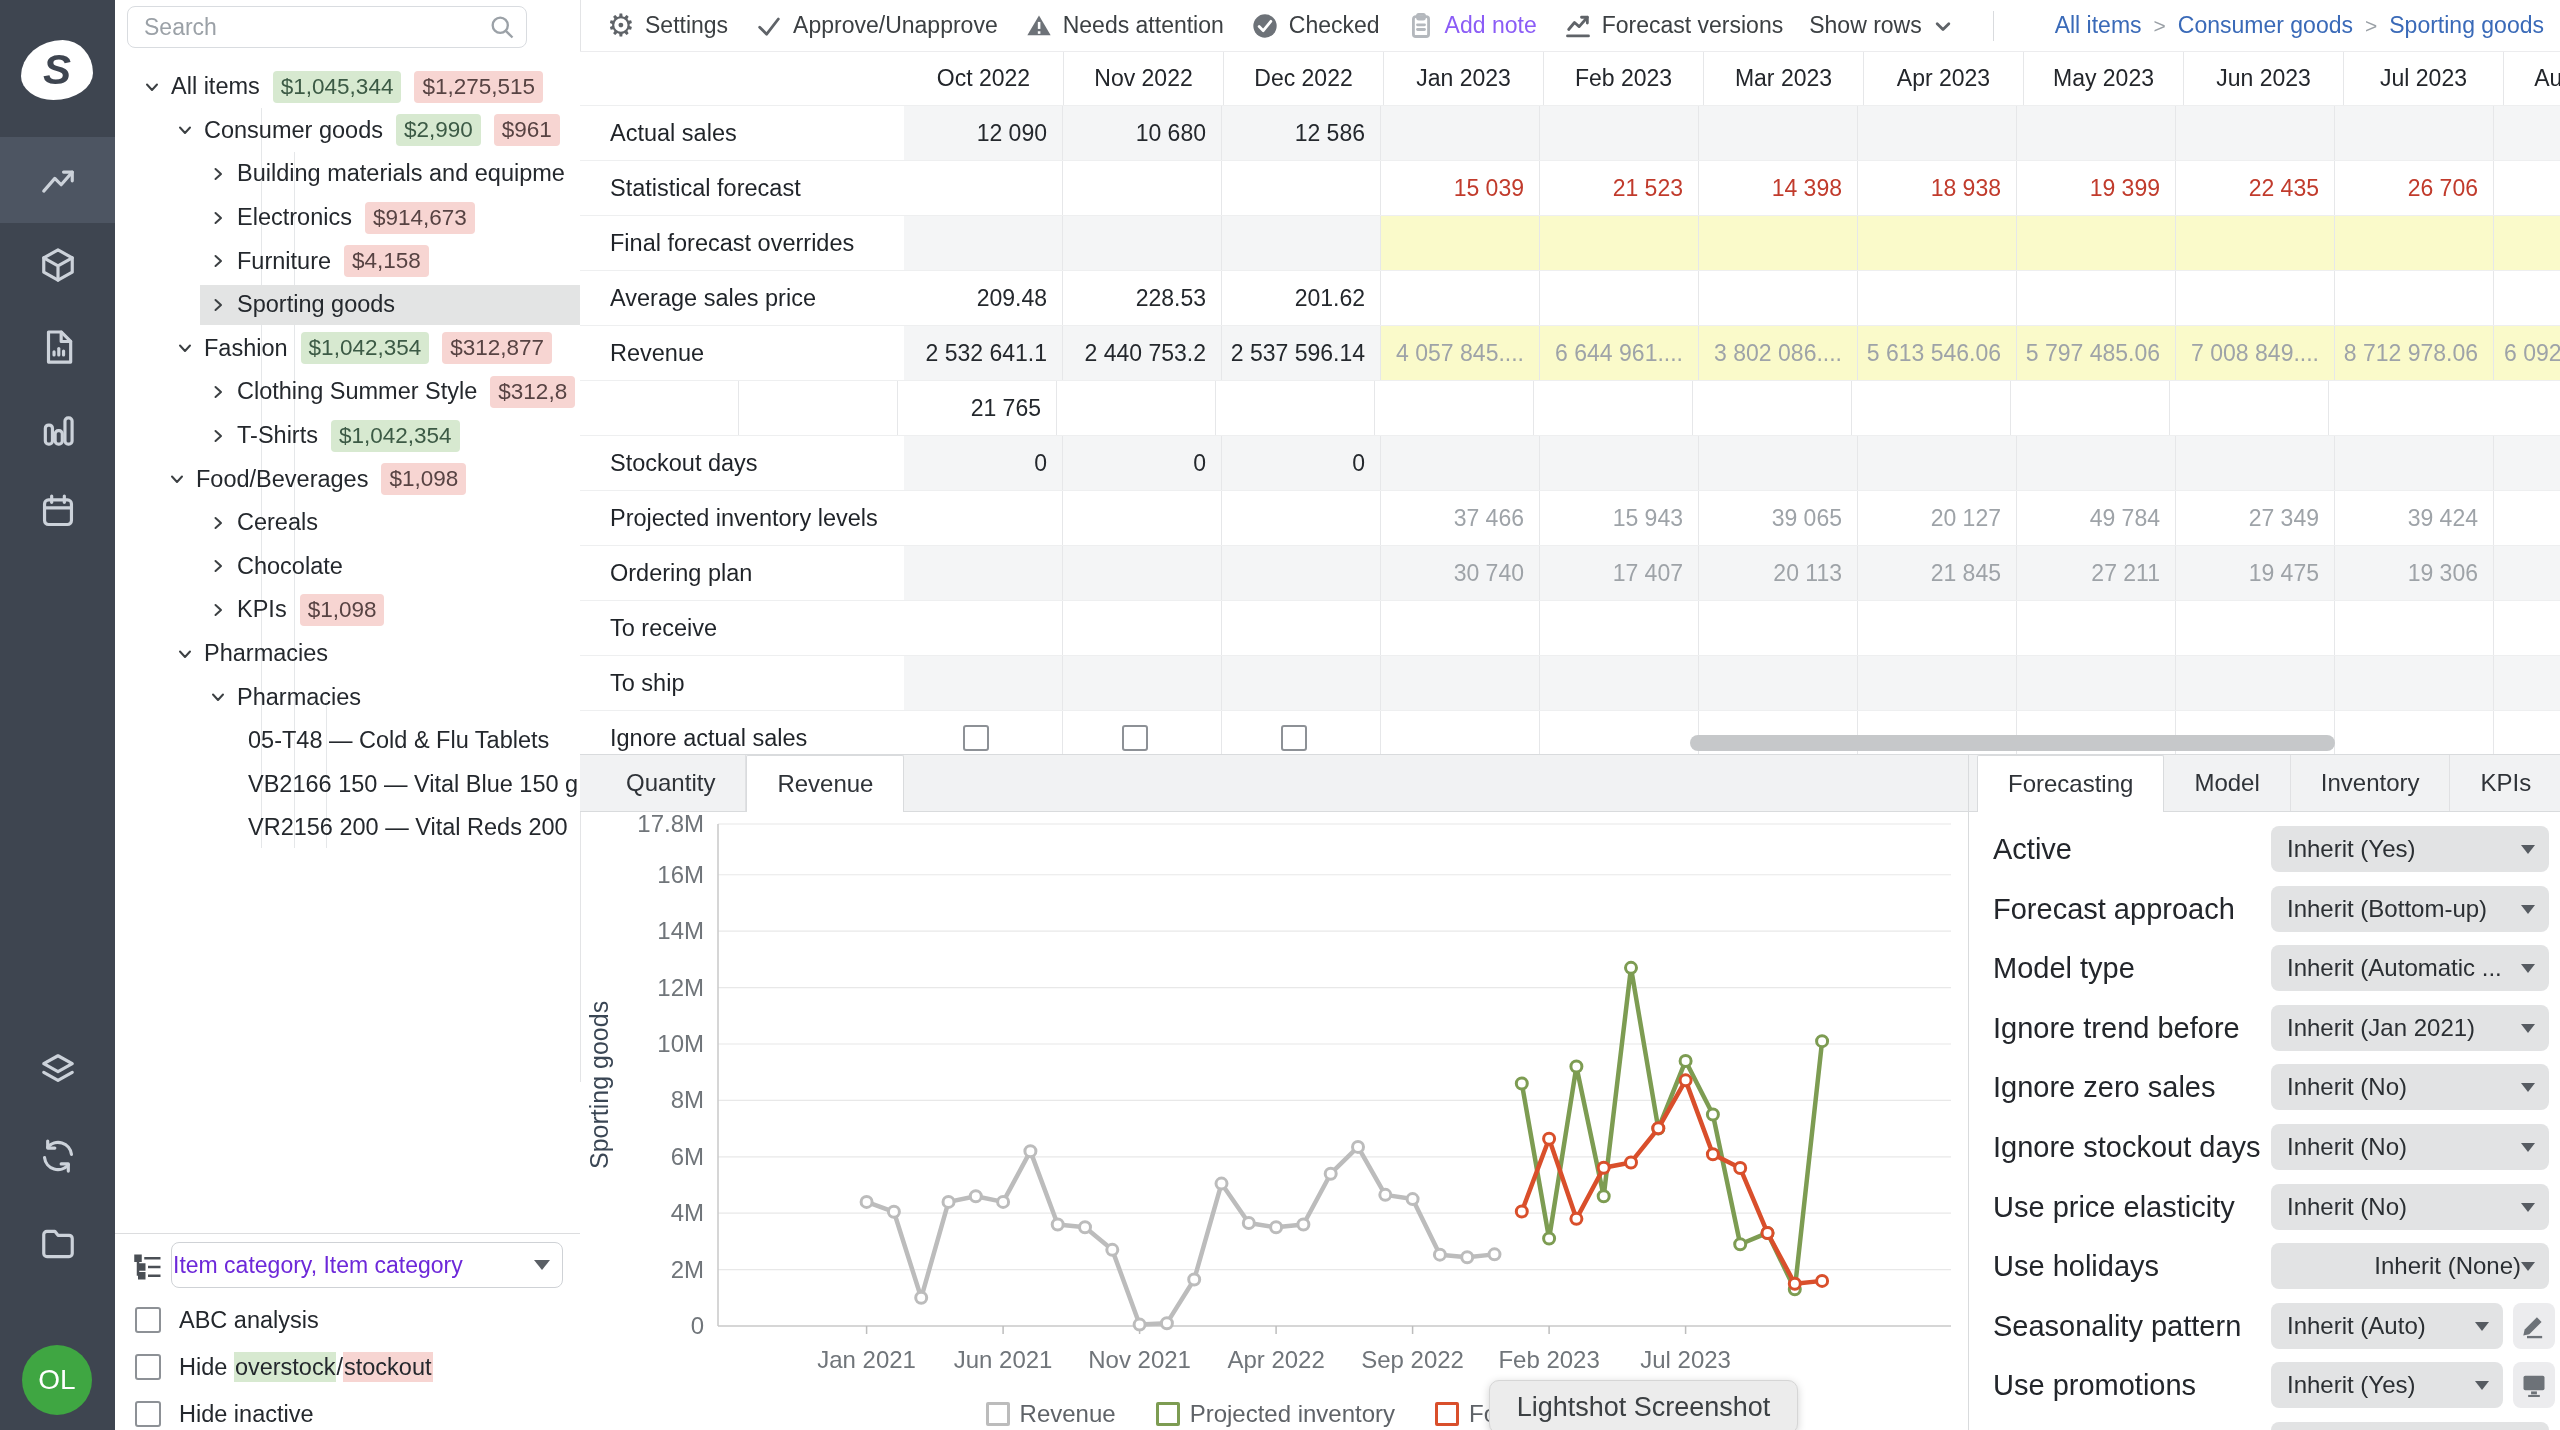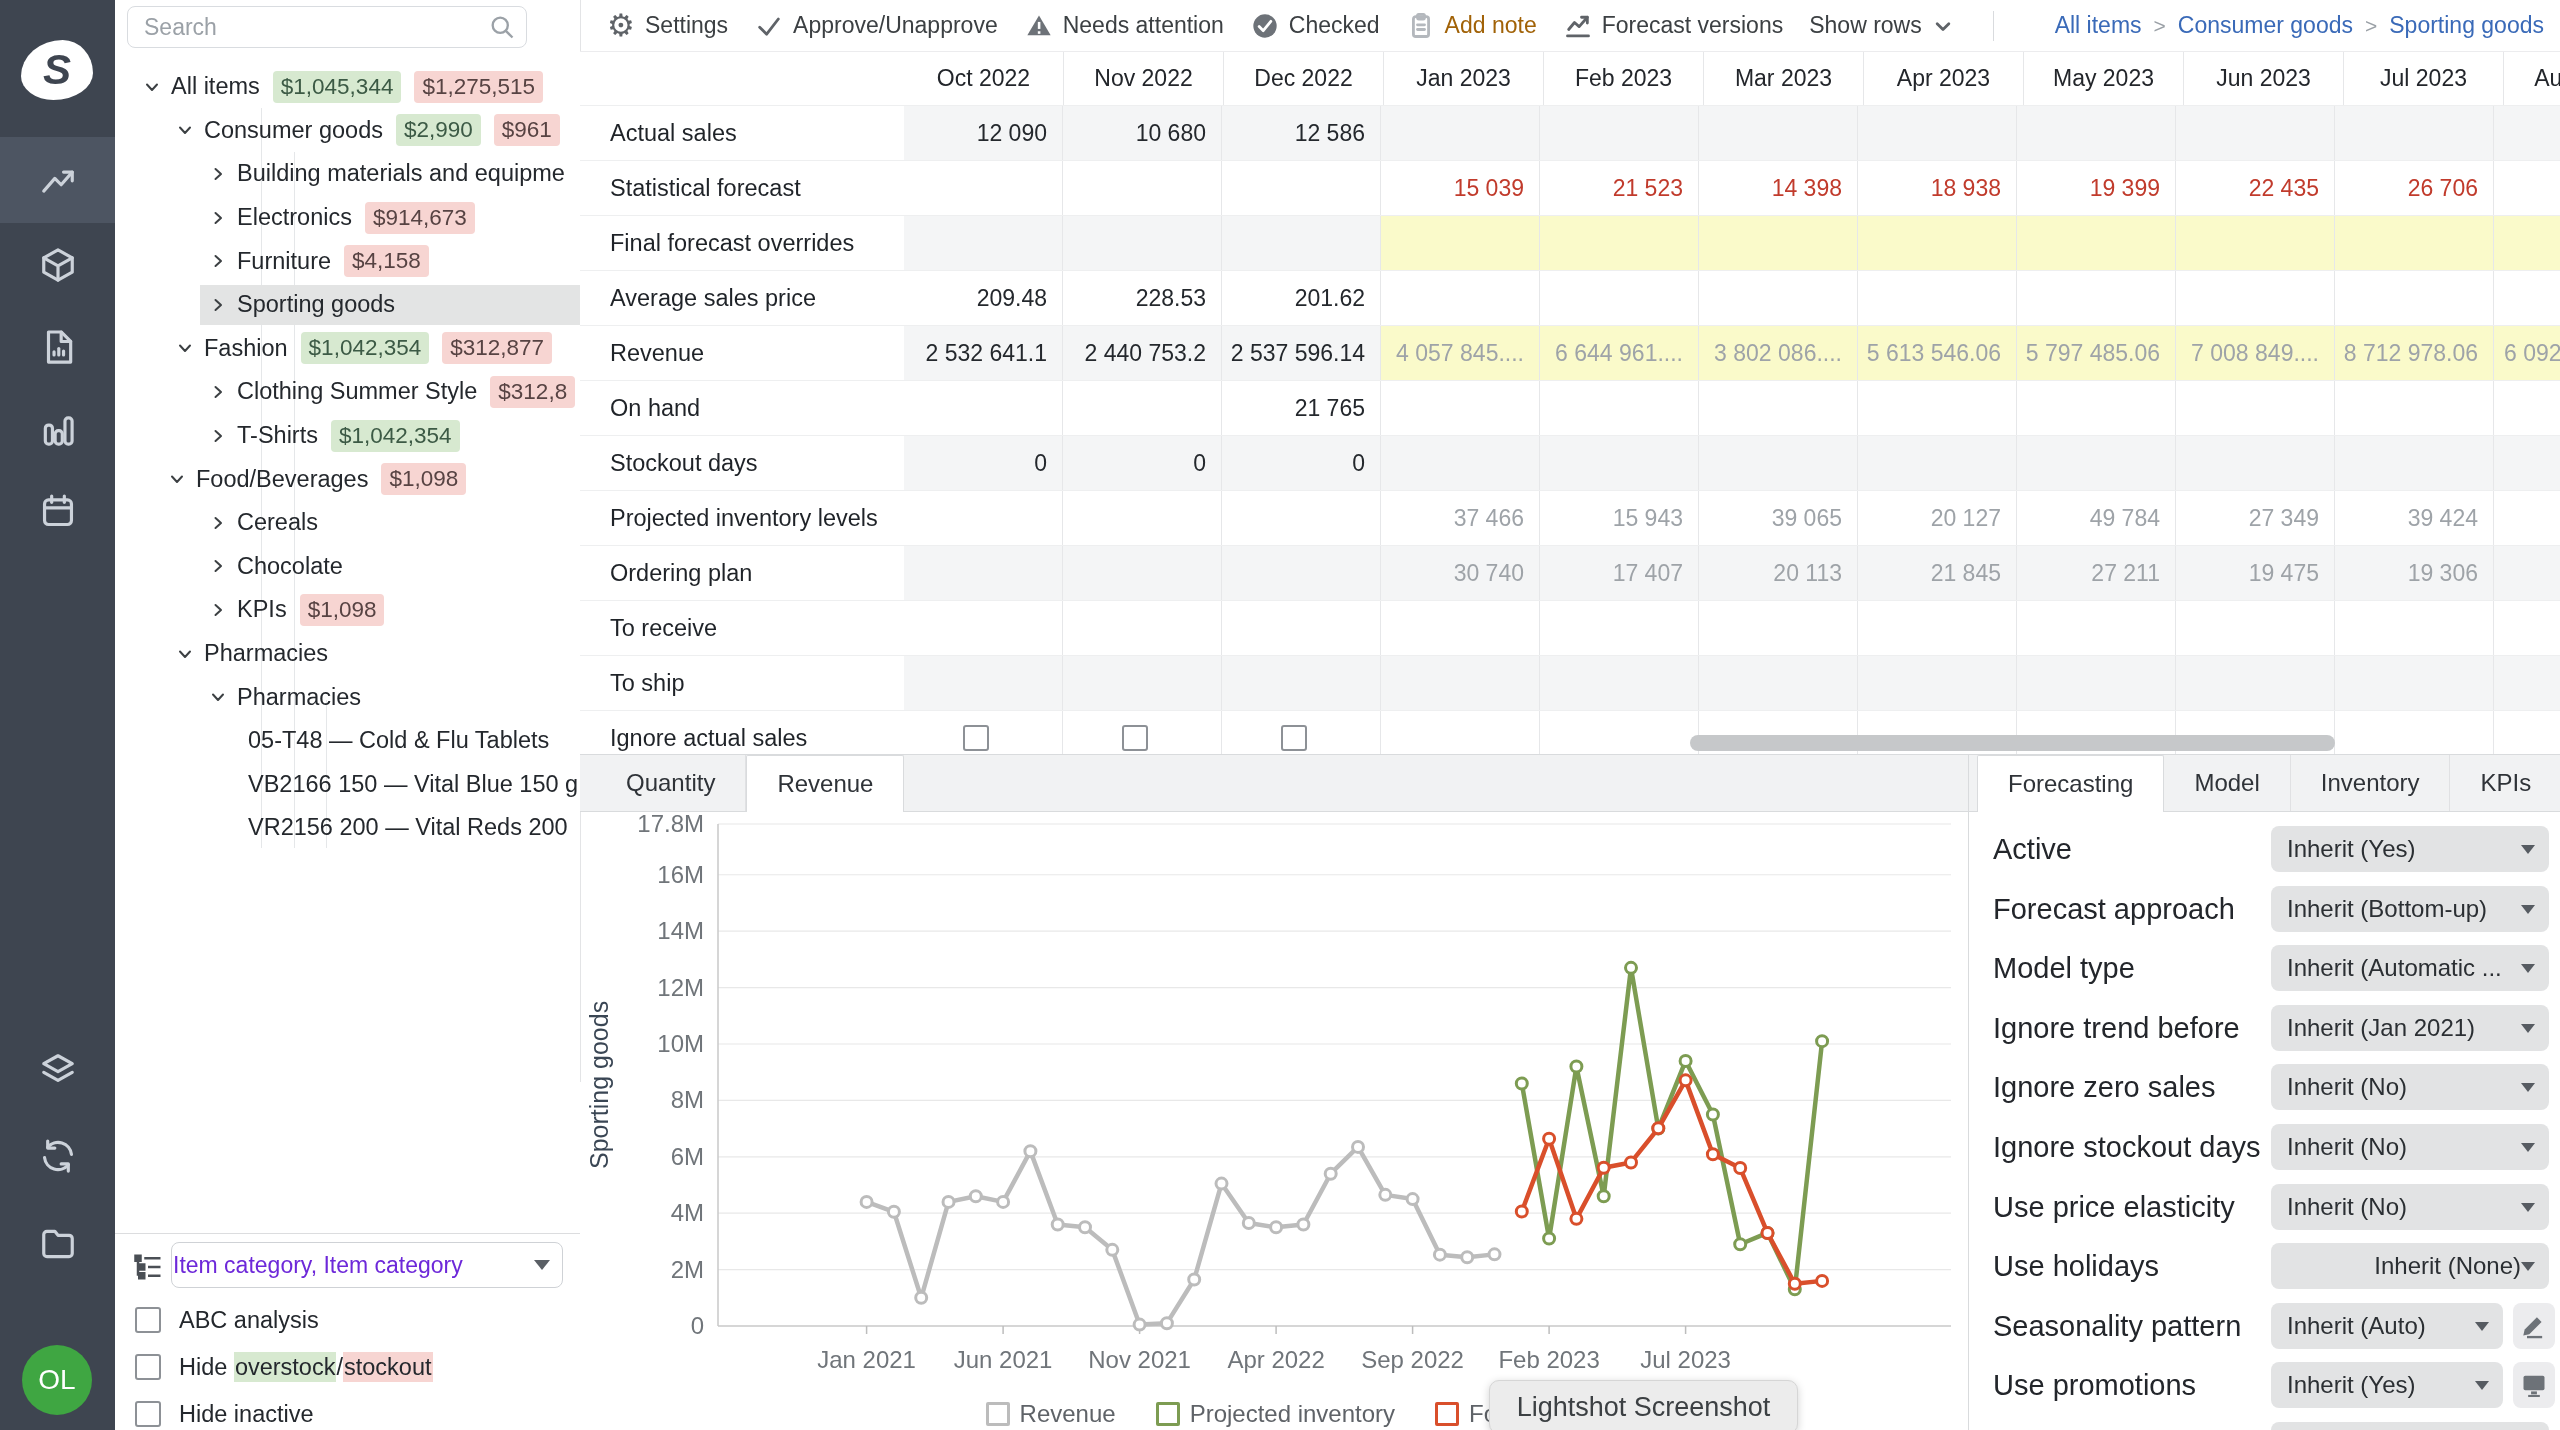--- a/index.html
+++ b/index.html
@@ -39,21 +39,21 @@
   .cbrow{position:absolute;left:0;width:465px;height:46px;display:flex;align-items:center;cursor:pointer;}
   .cbox{width:22px;height:22px;border:2px solid #8d9196;border-radius:3px;margin-left:20px;flex:none;background:#fff;}
   .cbrow .lab{font-size:23.5px;margin-left:18px;white-space:nowrap;}
   .hl-good{background:#d7e9d0;padding:2px 1px;}
   .hl-bad{background:#f7d5d2;padding:2px 1px;}
   
   #topbar{position:absolute;left:580px;top:0;width:1980px;height:52px;display:flex;align-items:center;border-bottom:1px solid #ececee;box-sizing:border-box;}
   .titem{display:flex;align-items:center;margin-left:26px;cursor:pointer;color:#3c4043;font-size:23px;flex:none;}
   .titem .ic{width:30px;height:30px;margin-right:9px;display:flex;align-items:center;justify-content:center;}
   .titem svg{width:28px;height:28px;stroke:#5f6368;stroke-width:2.4;fill:none;stroke-linecap:round;stroke-linejoin:round;}
-  .titem.disabled{color:#a16207;}
+  .titem.disabled{color:#8b5cf6;}
   .titem.disabled svg{stroke:#b4b8bd;}
   .titem .gearch{font-size:31px;color:#5f6368;line-height:30px;}
   #bc-divider{width:1px;height:30px;background:#d9dbde;margin-left:26px;}
   #breadcrumb{display:flex;align-items:center;margin-left:auto;margin-right:16px;font-size:23px;white-space:nowrap;}
   #breadcrumb .crumb{color:#3a6ab8;cursor:pointer;}
   #breadcrumb .sep{color:#9aa0a6;margin:0 12px;font-size:21px;}
   
   #tablepane{position:absolute;left:580px;top:52px;width:1980px;height:703px;overflow:hidden;background:#fff;border-bottom:1px solid #d9dbdd;box-sizing:border-box;}
   .thead{display:flex;height:53px;}
   .thead .hcell{flex:none;width:159px;border-right:1px solid #e6e7e9;display:flex;align-items:center;justify-content:center;font-size:23px;color:#23262b;}
@@ -504,21 +504,20 @@
         <div class="tcell ycell muted">4 057 845....</div>
         <div class="tcell ycell muted">6 644 961....</div>
         <div class="tcell ycell muted">3 802 086....</div>
         <div class="tcell ycell muted">5 613 546.06</div>
         <div class="tcell ycell muted">5 797 485.06</div>
         <div class="tcell ycell muted">7 008 849....</div>
         <div class="tcell ycell muted">8 712 978.06</div>
         <div class="tcell ycell muted leftal">6 092</div>
       </div>
       <div class="trow">
-        <div class="rlabel">On hand</div>
         <div class="tcell"></div>
         <div class="tcell"></div>
         <div class="tcell">21 765</div>
         <div class="tcell"></div>
         <div class="tcell"></div>
         <div class="tcell"></div>
         <div class="tcell"></div>
         <div class="tcell"></div>
         <div class="tcell"></div>
         <div class="tcell"></div>

